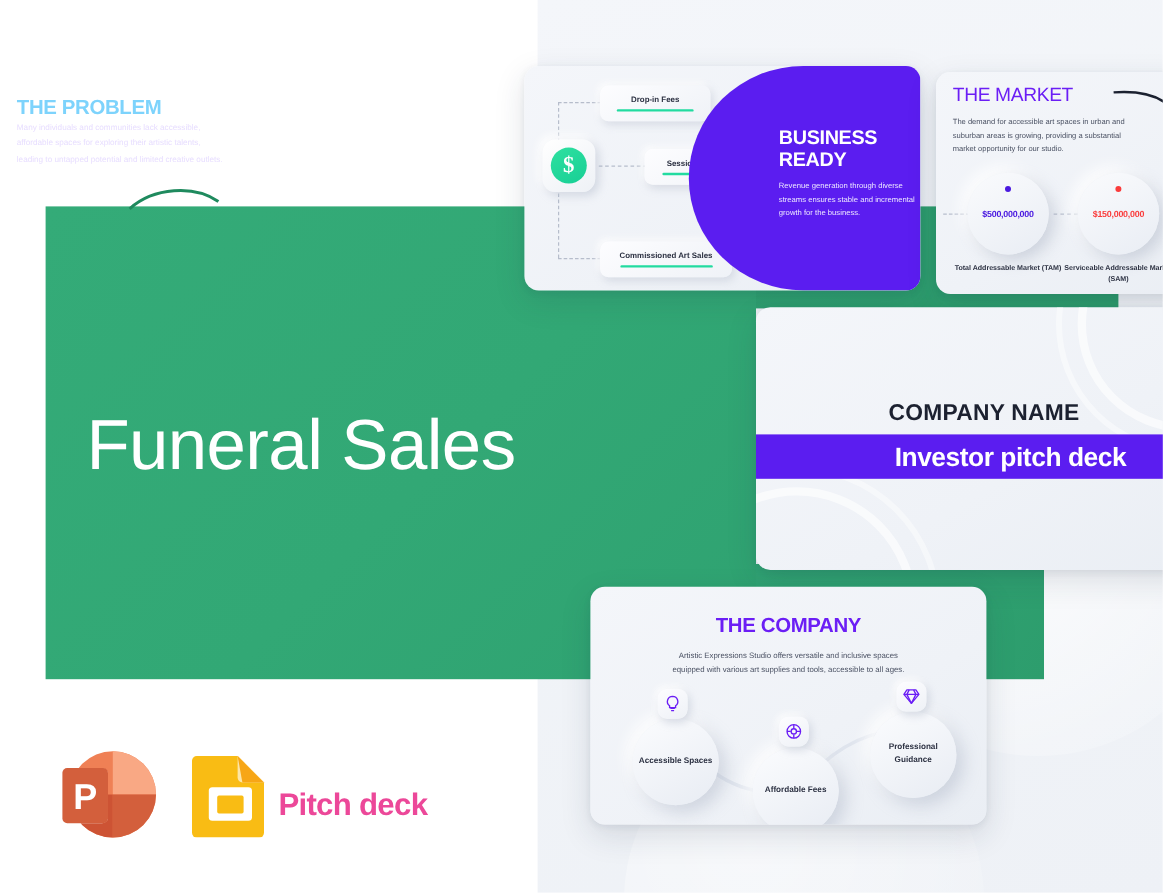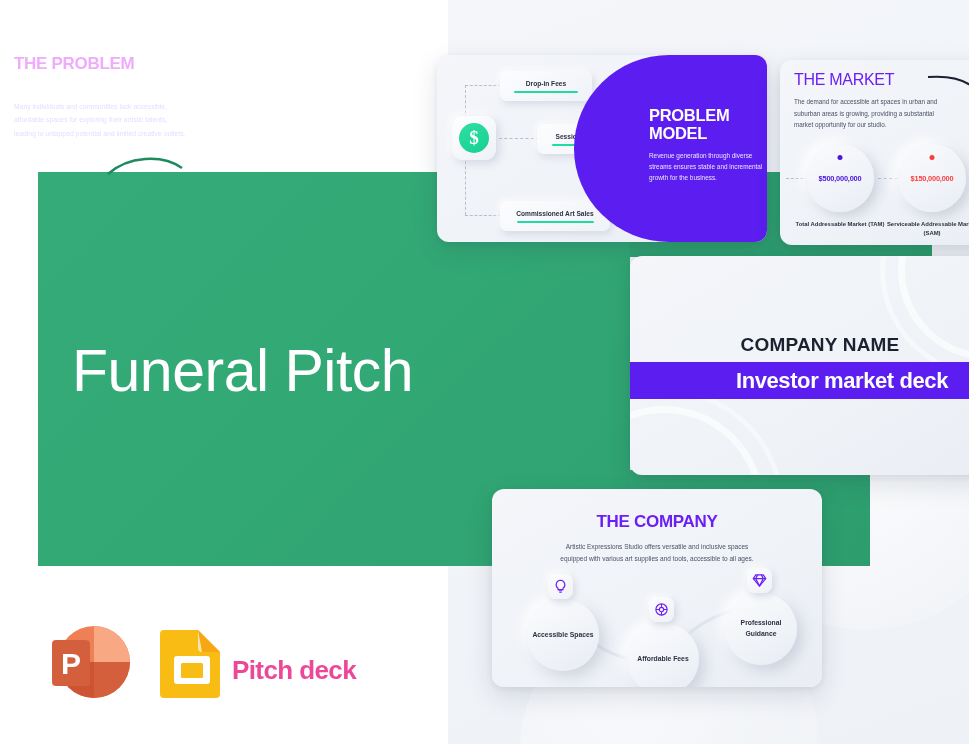--- a/index.html
+++ b/index.html
@@ -172,42 +172,42 @@
     display: flex; align-items: center; justify-content: center;
   }
 
   
   #slide-problem {
     left: 845px; top: 498px; width: 200px; height: 196px;
     background: #5b1df0; border-radius: 12px;
     box-shadow: 0 9px 26px rgba(40,20,110,.22);
   }
   .pb-title {
-    position: absolute; left: 14px; top: 54px;
-    color: #f0abfc; font-size: 17px; font-weight: 800; letter-spacing: -.3px; white-space: nowrap;
+    position: absolute; left: 14px; top: 80px;
+    color: #7dd3fc; font-size: 17px; font-weight: 800; letter-spacing: -.3px; white-space: nowrap;
   }
   .pb-body {
     position: absolute; left: 14px; top: 100px; width: 172px;
     color: #e7ddff; font-size: 6.8px; line-height: 1.95; font-weight: 500;
   }
 </style>
 </head>
 <body>
 
 <div id="stage">
 
   <div class="bg-left"></div>
   <div class="bg-right"></div>
   <div class="bg-soft-circle" style="left:700px;top:300px;width:330px;height:330px;"></div>
   <div class="bg-soft-circle" style="left:520px;top:600px;width:300px;height:300px;opacity:.6;"></div>
 
   <div class="hero-green-ext"></div>
   <div class="hero-green-ext2"></div>
   <div class="hero-green"></div>
-  <div class="hero-title">Funeral Pitch</div>
+  <div class="hero-title">Funeral Sales</div>
 
 
   <div class="slide" id="slide-business">
     <div class="bm-left">
 
       <div class="bm-dash" style="left:28px;top:30px;width:0;height:130px;border-left:1px dashed #b6bdcb;"></div>
       <div class="bm-dash" style="left:28px;top:30px;width:36px;height:0;border-top:1px dashed #b6bdcb;"></div>
       <div class="bm-dash" style="left:62px;top:83px;width:40px;height:0;border-top:1px dashed #b6bdcb;"></div>
       <div class="bm-dash" style="left:28px;top:160px;width:36px;height:0;border-top:1px dashed #b6bdcb;"></div>
 
@@ -223,21 +223,21 @@
         <span>Session Workshops</span>
         <i></i>
       </div>
       <div class="bm-chip" style="left:63px;top:146px;width:110px;">
         <span>Commissioned Art Sales</span>
         <i></i>
       </div>
     </div>
 
     <div class="bm-purple"></div>
-    <div class="bm-title">PROBLEM MODEL</div>
+    <div class="bm-title">BUSINESS READY</div>
     <div class="bm-body">Revenue generation through diverse streams ensures stable and incremental growth for the business.</div>
   </div>
 
   <div class="slide" id="slide-market">
     <div class="mk-title">THE MARKET</div>
     <div class="mk-body">The demand for accessible art spaces in urban and suburban areas is growing, providing a substantial market opportunity for our studio.</div>
 
     <svg width="66" height="48" viewBox="0 0 66 48" style="position:absolute;left:146px;top:12px;">
       <path d="M2 5 C30 3 52 10 58 34" fill="none" stroke="#1b2130" stroke-width="2"></path>
       <path d="M52 28 L59 39 L64 27" fill="none" stroke="#1b2130" stroke-width="2" stroke-linecap="round"></path>
@@ -260,21 +260,21 @@
   </div>
 
   <div class="slide" id="slide-company">
     <div class="cn-arc" style="left:268px;top:-76px;width:180px;height:180px;"></div>
     <div class="cn-arc" style="left:250px;top:-94px;width:216px;height:216px;border-width:5px;opacity:.75;"></div>
     <div class="cn-arc" style="left:-66px;top:150px;width:200px;height:200px;"></div>
     <div class="cn-arc" style="left:-86px;top:132px;width:240px;height:240px;border-width:5px;opacity:.7;"></div>
 
     <div class="cn-name">COMPANY NAME</div>
     <div class="cn-band">
-      <span>Investor market deck</span>
+      <span>Investor pitch deck</span>
     </div>
   </div>
 
   <div class="slide" id="slide-solution">
     <div class="sl-title">THE COMPANY</div>
     <div class="sl-body">Artistic Expressions Studio offers versatile and inclusive spaces equipped with various art supplies and tools, accessible to all ages.</div>
 
     <svg width="260" height="90" viewBox="0 0 260 90" style="position:absolute;left:38px;top:96px;">
       <path d="M30 26 C80 84 120 84 150 56 C180 28 210 20 236 26" fill="none" stroke="#dfe4ed" stroke-width="3"></path>
     </svg>

